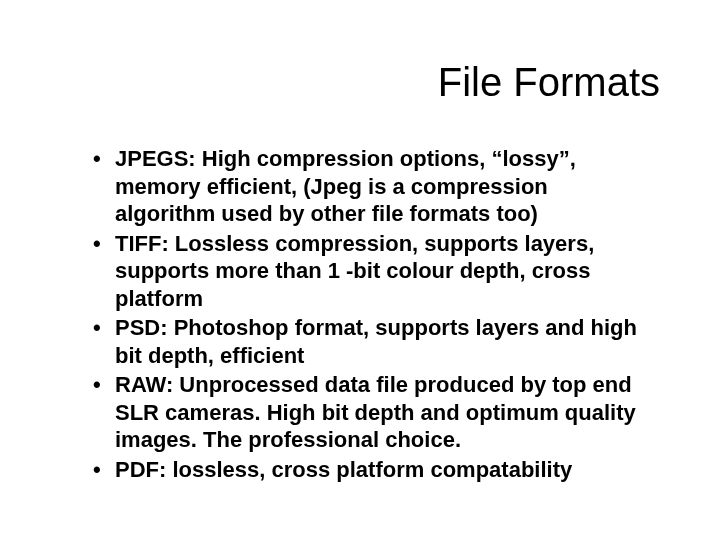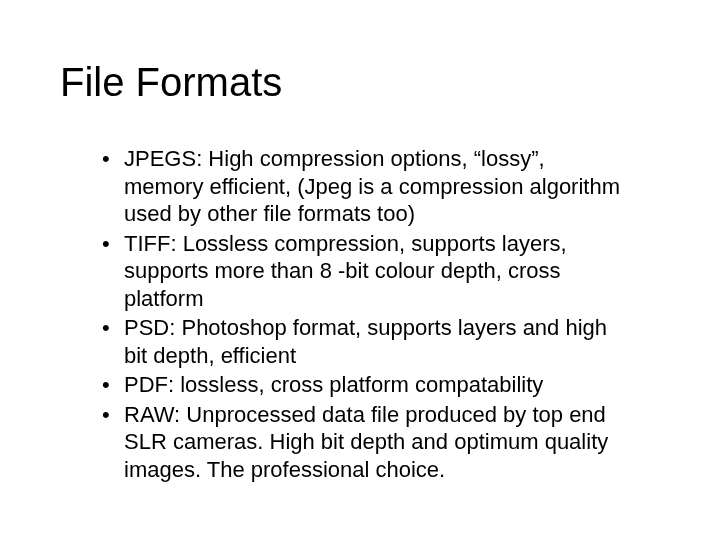--- a/index.html
+++ b/index.html
@@ -11,31 +11,32 @@
     font-family: Arial, Helvetica, sans-serif;
     color: #000000;
   }
   .slide {
     box-sizing: border-box;
     width: 720px;
     height: 540px;
     padding: 40px 60px 40px 60px;
   }
   .title {
-    text-align: left;
+    text-align: right;
     font-size: 40px;
     font-weight: normal;
     margin: 20px 0 40px 0;
   }
   ul.bullets {
     list-style: none;
     padding: 0 20px 0 30px;
-    margin: 12px;
+    margin: 3px;
     font-size: 22px;
     line-height: 1.25;
+    font-weight: bold;
   }
   ul.bullets li {
     position: relative;
     padding-left: 22px;
     margin-bottom: 2px;
   }
   ul.bullets li::before {
     content: "•";
     position: absolute;
     left: 0;
@@ -43,18 +44,18 @@
     font-size: 22px;
   }
 </style>
 </head>
 <body>
 
 <div class="slide">
   <h1 class="title">File Formats</h1>
   <ul class="bullets">
     <li>JPEGS: High compression options, “lossy”, memory efficient, (Jpeg is a compression algorithm used by other file formats too)</li>
-    <li>TIFF: Lossless compression, supports layers, supports more than 8 -bit colour depth, cross platform</li>
+    <li>TIFF: Lossless compression, supports layers, supports more than 1 -bit colour depth, cross platform</li>
     <li>PSD: Photoshop format, supports layers and high bit depth, efficient</li>
+    <li>RAW: Unprocessed data file produced by top end SLR cameras. High bit depth and optimum quality images. The professional choice.</li>
     <li>PDF: lossless, cross platform compatability</li>
-    <li>RAW: Unprocessed data file produced by top end SLR cameras. High bit depth and optimum quality images. The professional choice.</li>
   </ul>
 </div>
 
 </body></html>

